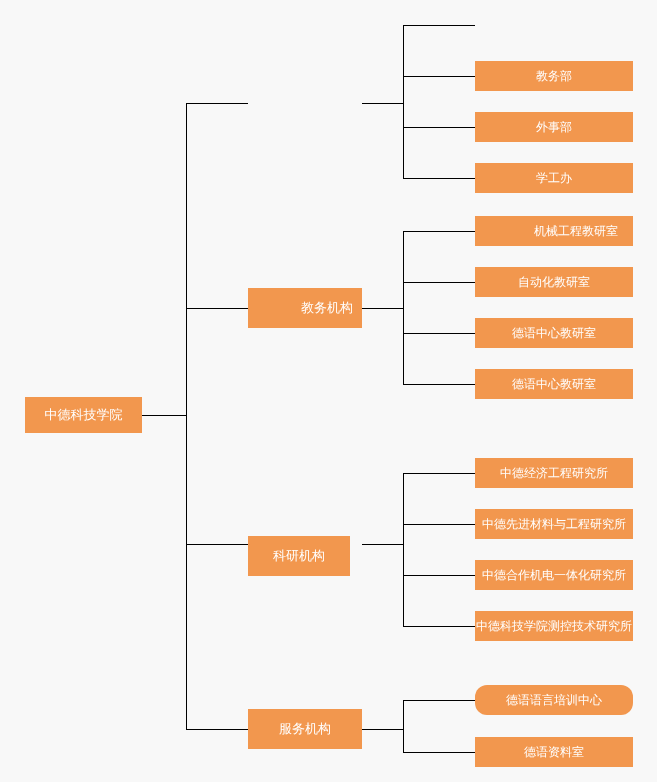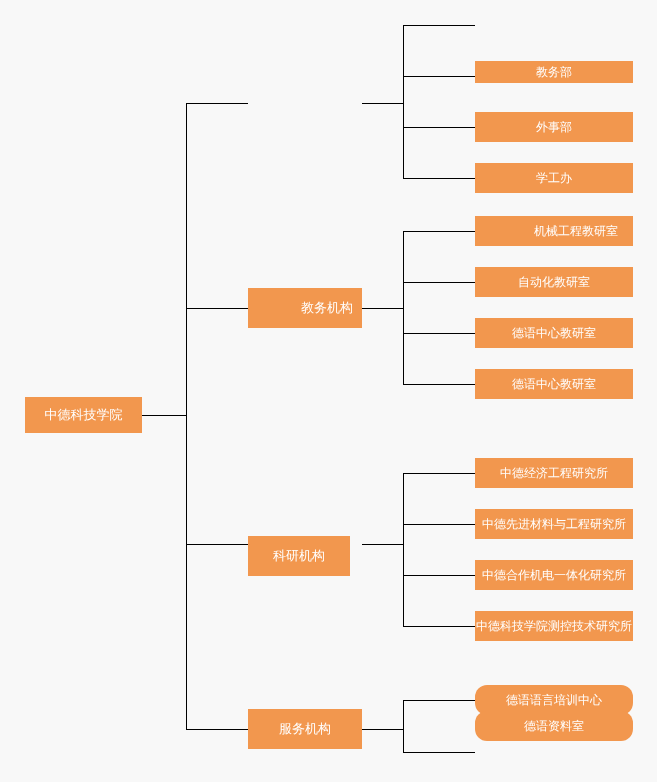--- a/index.html
+++ b/index.html
@@ -65,30 +65,30 @@
       <line x1="403" y1="575" x2="475" y2="575" stroke="#000000" stroke-width="1"></line>
       <line x1="403" y1="626" x2="475" y2="626" stroke="#000000" stroke-width="1"></line>
       <line x1="186" y1="729" x2="248" y2="729" stroke="#000000" stroke-width="1"></line>
       <line x1="362" y1="729" x2="403" y2="729" stroke="#000000" stroke-width="1"></line>
       <line x1="403" y1="700" x2="403" y2="752" stroke="#000000" stroke-width="1"></line>
       <line x1="403" y1="700" x2="475" y2="700" stroke="#000000" stroke-width="1"></line>
       <line x1="403" y1="752" x2="475" y2="752" stroke="#000000" stroke-width="1"></line>
     </svg>
   <div id="nodes">
       <div class="node root" style="left: 25px; top: 397px; width: 117px; height: 36px;">中德科技学院</div>
-      <div class="node leaf" style="left: 475px; top: 61px; width: 158px; height: 22px;">教务部</div>
+      <div class="node leaf" style="left: 475px; top: 61px; width: 158px; height: 30px;">教务部</div>
       <div class="node leaf" style="left: 475px; top: 112px; width: 158px; height: 30px;">外事部</div>
       <div class="node leaf" style="left: 475px; top: 163px; width: 158px; height: 30px;">学工办</div>
       <div class="node branch" style="left: 248px; top: 288px; width: 114px; height: 40px; padding-left: 44px;">教务机构</div>
       <div class="node leaf" style="left: 475px; top: 216px; width: 158px; height: 30px; padding-left: 44px;">机械工程教研室</div>
       <div class="node leaf" style="left: 475px; top: 267px; width: 158px; height: 30px;">自动化教研室</div>
       <div class="node leaf" style="left: 475px; top: 318px; width: 158px; height: 30px;">德语中心教研室</div>
       <div class="node leaf" style="left: 475px; top: 369px; width: 158px; height: 30px;">德语中心教研室</div>
       <div class="node branch" style="left: 248px; top: 536px; width: 102px; height: 40px;">科研机构</div>
       <div class="node leaf" style="left: 475px; top: 458px; width: 158px; height: 30px;">中德经济工程研究所</div>
       <div class="node leaf" style="left: 475px; top: 509px; width: 158px; height: 30px;">中德先进材料与工程研究所</div>
       <div class="node leaf" style="left: 475px; top: 560px; width: 158px; height: 30px;">中德合作机电一体化研究所</div>
       <div class="node leaf" style="left: 475px; top: 611px; width: 158px; height: 30px;">中德科技学院测控技术研究所</div>
       <div class="node branch" style="left: 248px; top: 709px; width: 114px; height: 40px;">服务机构</div>
       <div class="node leaf" style="left: 475px; top: 685px; width: 158px; height: 30px; border-radius: 12px;">德语语言培训中心</div>
-      <div class="node leaf" style="left: 475px; top: 711px; width: 158px; height: 30px; border-radius: 12px;">德语资料室</div>
+      <div class="node leaf" style="left: 475px; top: 737px; width: 158px; height: 30px;">德语资料室</div>
     </div>
 </div>
 
 </body></html>

